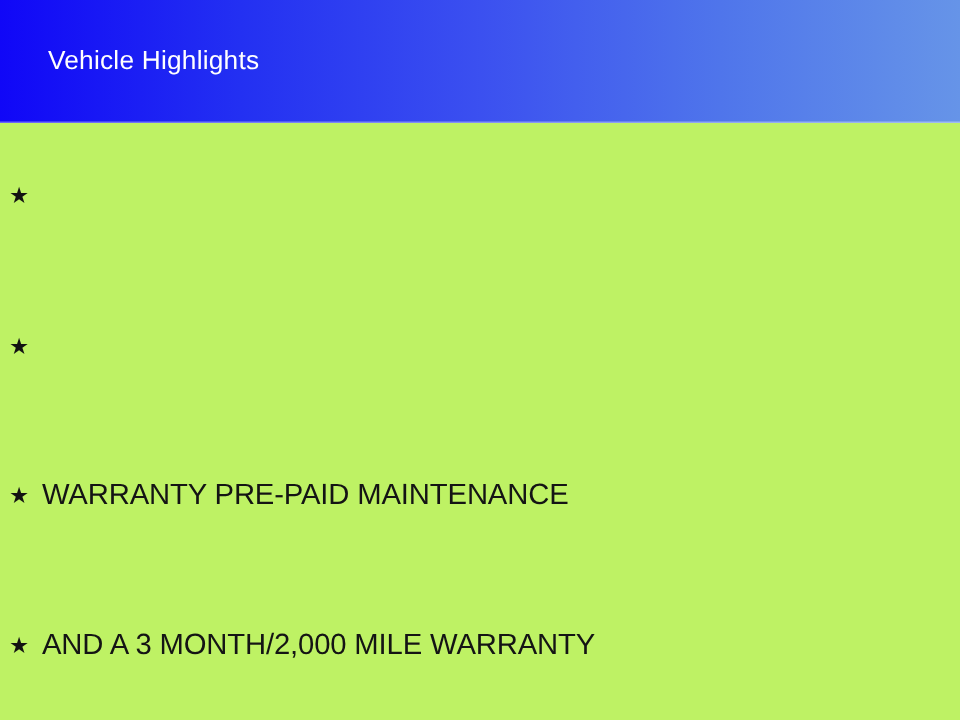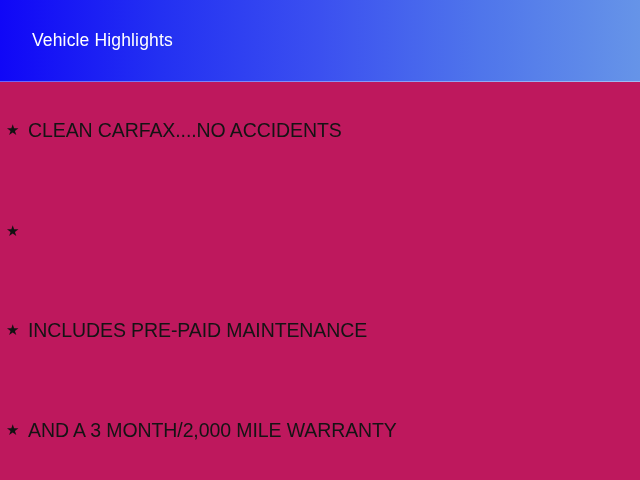--- a/index.html
+++ b/index.html
@@ -12,21 +12,21 @@
     background: #ffffff;
     font-family: "Liberation Sans", sans-serif;
     overflow: hidden;
     -webkit-font-smoothing: antialiased;
   }
 
   #page {
     position: relative;
     width: 640px;
     height: 480px;
-    background: #be185d;
+    background: #bef264;
     box-sizing: border-box;
   }
 
   
   #header-band {
     position: absolute;
     left: 0;
     top: 0;
     width: 640px;
     height: 82px;
@@ -121,30 +121,29 @@
 <div id="page">
 
   <div id="header-band">
     <div id="header-title">Vehicle Highlights</div>
   </div>
 
   <ul id="highlights-list">
 
     <li class="highlight-row r0">
       <span class="bullet-star">★</span>
-      <span class="highlight-text">CLEAN CARFAX....NO ACCIDENTS</span>
     </li>
 
     <li class="highlight-row r1">
       <span class="bullet-star">★</span>
     </li>
 
     <li class="highlight-row r2">
       <span class="bullet-star">★</span>
-      <span class="highlight-text">INCLUDES PRE-PAID MAINTENANCE</span>
+      <span class="highlight-text">WARRANTY PRE-PAID MAINTENANCE</span>
     </li>
 
     <li class="highlight-row r3">
       <span class="bullet-star">★</span>
       <span class="highlight-text">AND A 3 MONTH/2,000 MILE WARRANTY</span>
     </li>
 
   </ul>
 
 </div>

